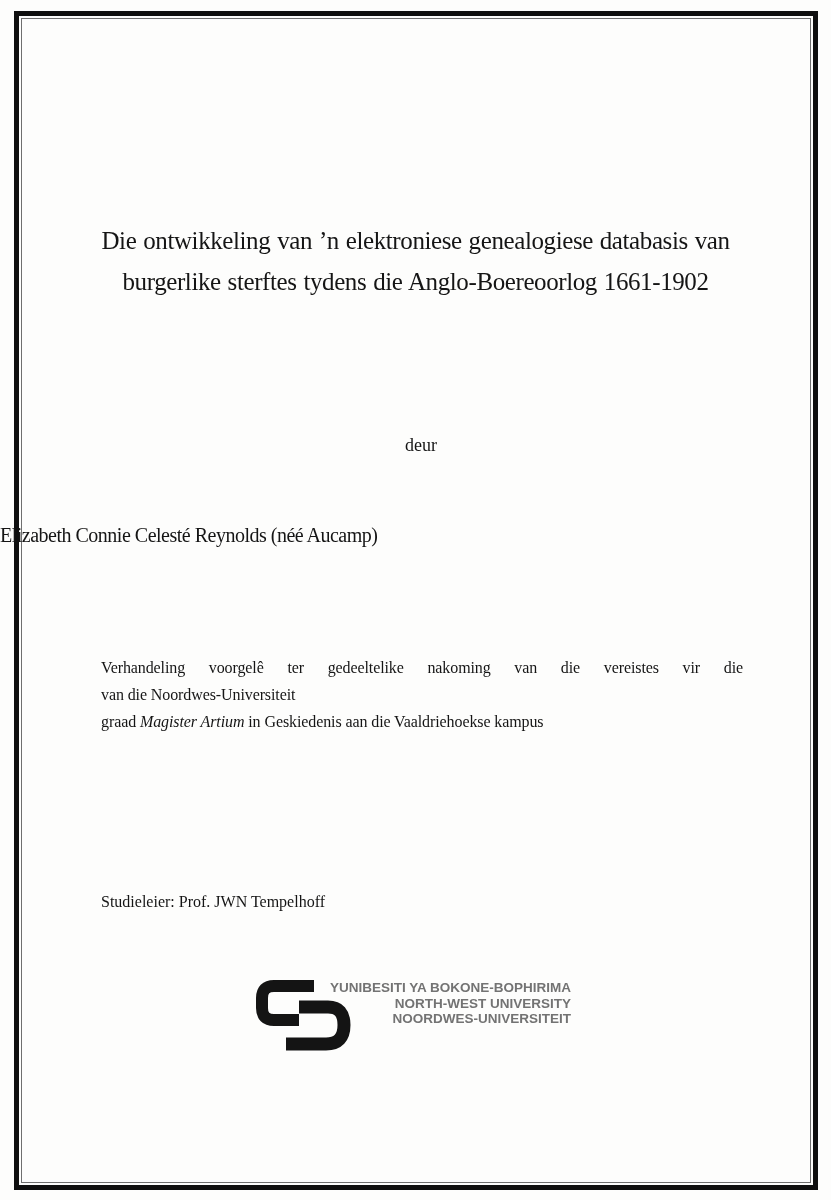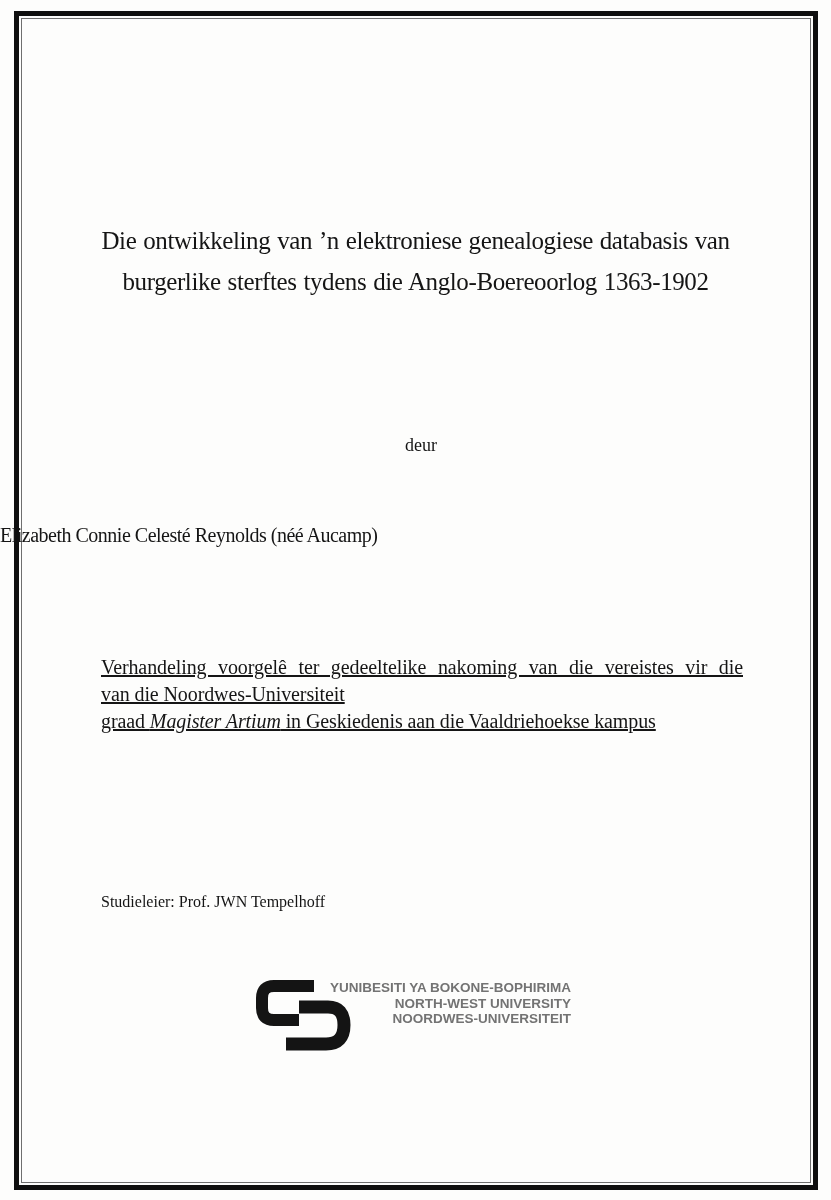--- a/index.html
+++ b/index.html
@@ -45,25 +45,24 @@
     position: absolute;
     left: 0; right: 51px; top: 524px;
     font-size: 20px;
     letter-spacing: -0.5px;
     line-height: 23px;
   }
   .statement {
     position: absolute;
     left: 101px; top: 654px;
     width: 642px;
-    font-size: 20px;
+    font-size: 16px;
     letter-spacing: -0.1px;
     line-height: 27px;
     text-align: left;
-    text-decoration: underline;
   }
   .statement .justified {
     text-align: justify;
     text-align-last: justify;
   }
   .statement .it { font-style: italic; }
   .supervisor-block {
     position: absolute;
     left: 101px; top: 889px;
     font-size: 16px;
@@ -92,21 +91,21 @@
 <body>
 
 <div class="page">
 
   <div class="frame">
     <div class="frame-inner"></div>
   </div>
 
   <div class="title-block">
     <div>Die ontwikkeling van ’n elektroniese genealogiese databasis van</div>
-    <div>burgerlike sterftes tydens die Anglo-Boereoorlog 1363-1902</div>
+    <div>burgerlike sterftes tydens die Anglo-Boereoorlog 1661-1902</div>
   </div>
 
   <div class="byline">deur</div>
 
   <div class="author">Elizabeth Connie Celesté Reynolds (néé Aucamp)</div>
 
   <div class="statement">
     <div class="justified">Verhandeling voorgelê ter gedeeltelike nakoming van die vereistes vir die</div>
     <div>van die Noordwes-Universiteit</div>
     <div><span>graad </span><span class="it">Magister Artium</span><span> in Geskiedenis aan die Vaaldriehoekse kampus</span></div>

